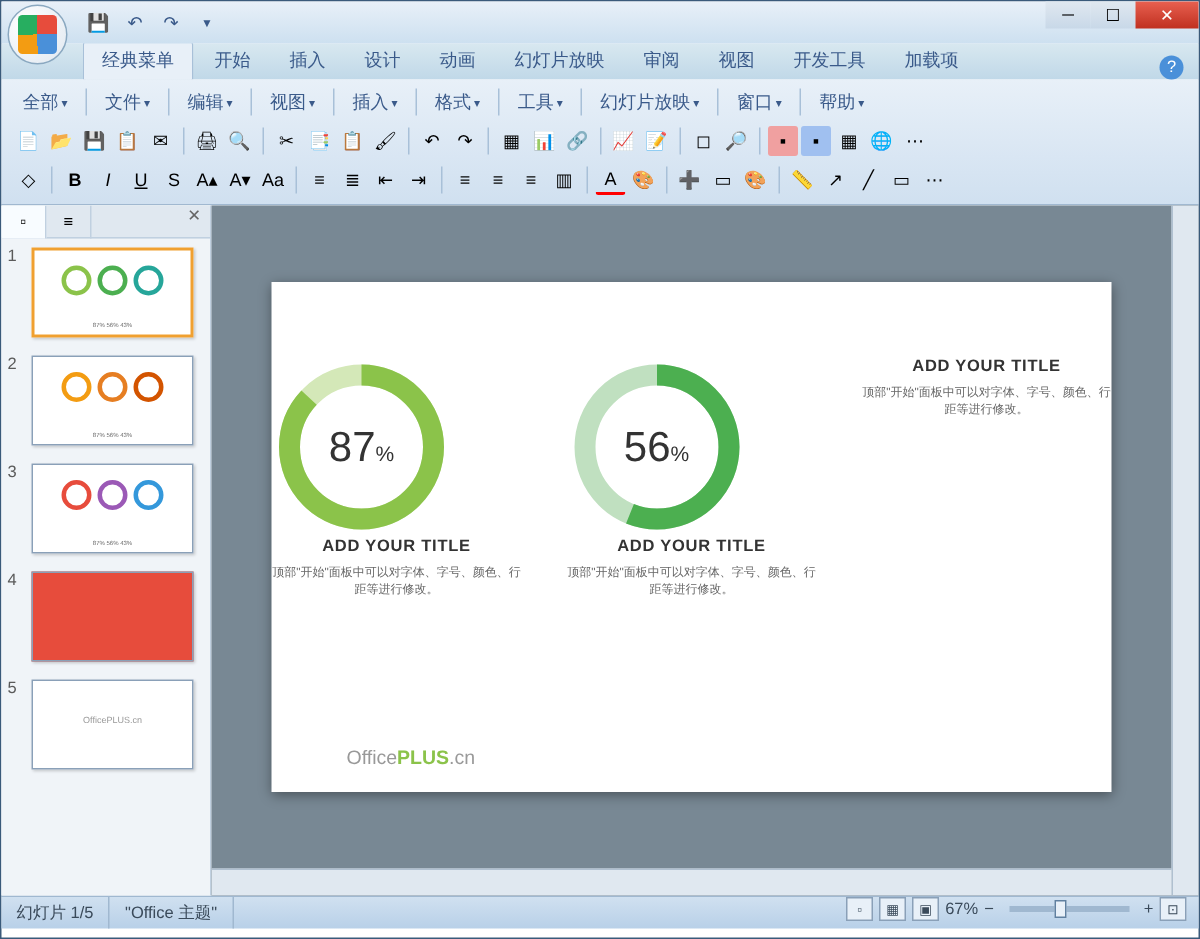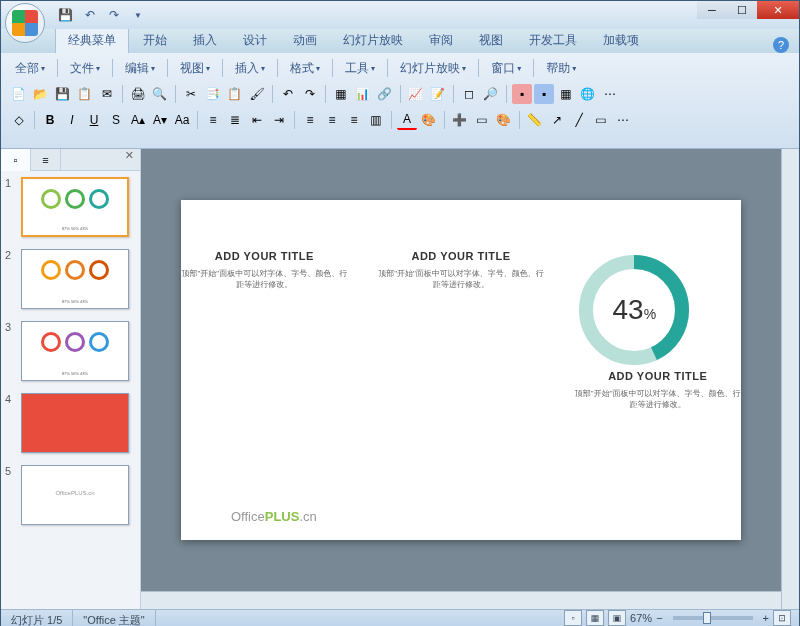--- a/index.html
+++ b/index.html
@@ -17,21 +17,21 @@
 .win-btn { width: 30px; height: 18px; display: flex; align-items: center; justify-content: center; font-size: 11px; cursor: pointer; }
 .win-min { background: linear-gradient(#e0e8f0,#c8d8e8); }
 .win-max { background: linear-gradient(#e0e8f0,#c8d8e8); }
 .win-close { background: linear-gradient(#e86050,#c03020); color: #fff; width: 42px; }
 
 .ribbon-tabs { height: 24px; background: linear-gradient(#d8e8f0,#c0d8e8); display: flex; align-items: flex-end; padding-left: 54px; gap: 2px; text-align: center; }
 .ribbon-tab { padding: 4px 12px; font-size: 12px; color: #3a5a8a; cursor: pointer; border-radius: 3px 3px 0 0; }
 .ribbon-tab.active { background: #e8f0f8; border: 1px solid #a8c0d8; border-bottom: none; }
 .help-icon { margin-left: auto; margin-right: 10px; width: 16px; height: 16px; border-radius: 50%; background: #4a90d9; color: #fff; font-size: 11px; display: flex; align-items: center; justify-content: center; }
 
-.ribbon-body { height: 96px; background: linear-gradient(#e8f0f8,#d0e0f0); border-bottom: 1px solid #a0b8d0; padding: 4px 8px; }
+.ribbon-body { height: 84px; background: linear-gradient(#e8f0f8,#d0e0f0); border-bottom: 1px solid #a0b8d0; padding: 4px 8px; }
 .menu-row { display: flex; gap: 4px; align-items: center; height: 22px; margin-bottom: 3px; }
 .menu-item { padding: 2px 6px; font-size: 12px; color: #3a5a8a; cursor: pointer; display: flex; align-items: center; gap: 2px; }
 .menu-item .dd { font-size: 8px; color: #3a5a8a; }
 .sep { width: 1px; height: 18px; background: #a8c0d8; margin: 0 2px; }
 
 .toolbar-row { display: flex; gap: 2px; align-items: center; height: 24px; margin-bottom: 2px; }
 .tb-btn { width: 20px; height: 20px; display: flex; align-items: center; justify-content: center; font-size: 12px; cursor: pointer; border-radius: 2px; }
 .tb-sep { width: 1px; height: 18px; background: #a8c0d8; margin: 0 3px; }
 
 .workspace { display: flex; height: 460px; background: #e8eef4; }
@@ -289,35 +289,42 @@
         <div class="thumb">
             <div style="font-size:6px;text-align:center;padding-top:24px;color:#999">OfficePLUS.cn</div>
           </div>
       </div>
     </div>
 
     <div class="slide-area">
       <div class="slide">
         <div class="donuts-row">
           <div class="donut-wrap">
-            <div class="donut-title">ADD YOUR TITLE</div>
-            <div class="donut-desc">顶部"开始"面板中可以对字体、字号、颜色、行距等进行修改。</div>
-          </div>
-          <div class="donut-wrap">
+            <div class="donut">
+              <svg viewBox="0 0 120 120">
+                <circle class="donut-bg" cx="60" cy="60" r="48" stroke="#d4e8b8"></circle>
+                <circle class="donut-fg" cx="60" cy="60" r="48" stroke="#8bc34a" stroke-dasharray="262 301" stroke-linecap="butt"></circle>
+              </svg>
+              <div class="donut-val"><span>87</span><span class="pct">%</span></div>
+            </div>
             <div class="donut-title">ADD YOUR TITLE</div>
             <div class="donut-desc">顶部"开始"面板中可以对字体、字号、颜色、行距等进行修改。</div>
           </div>
           <div class="donut-wrap">
             <div class="donut">
               <svg viewBox="0 0 120 120">
-                <circle class="donut-bg" cx="60" cy="60" r="48" stroke="#b8e0d8"></circle>
-                <circle class="donut-fg" cx="60" cy="60" r="48" stroke="#26a69a" stroke-dasharray="130 301"></circle>
+                <circle class="donut-bg" cx="60" cy="60" r="48" stroke="#c0e0c0"></circle>
+                <circle class="donut-fg" cx="60" cy="60" r="48" stroke="#4caf50" stroke-dasharray="169 301"></circle>
               </svg>
-              <div class="donut-val"><span>43</span><span class="pct">%</span></div>
+              <div class="donut-val"><span>56</span><span class="pct">%</span></div>
             </div>
+            <div class="donut-title">ADD YOUR TITLE</div>
+            <div class="donut-desc">顶部"开始"面板中可以对字体、字号、颜色、行距等进行修改。</div>
+          </div>
+          <div class="donut-wrap">
             <div class="donut-title">ADD YOUR TITLE</div>
             <div class="donut-desc">顶部"开始"面板中可以对字体、字号、颜色、行距等进行修改。</div>
           </div>
         </div>
         <div class="brand">
           <span>Office</span><span class="plus">PLUS</span><span>.cn</span>
         </div>
       </div>
       <div class="slide-scroll-v"></div>
       <div class="slide-scroll-h"></div>

